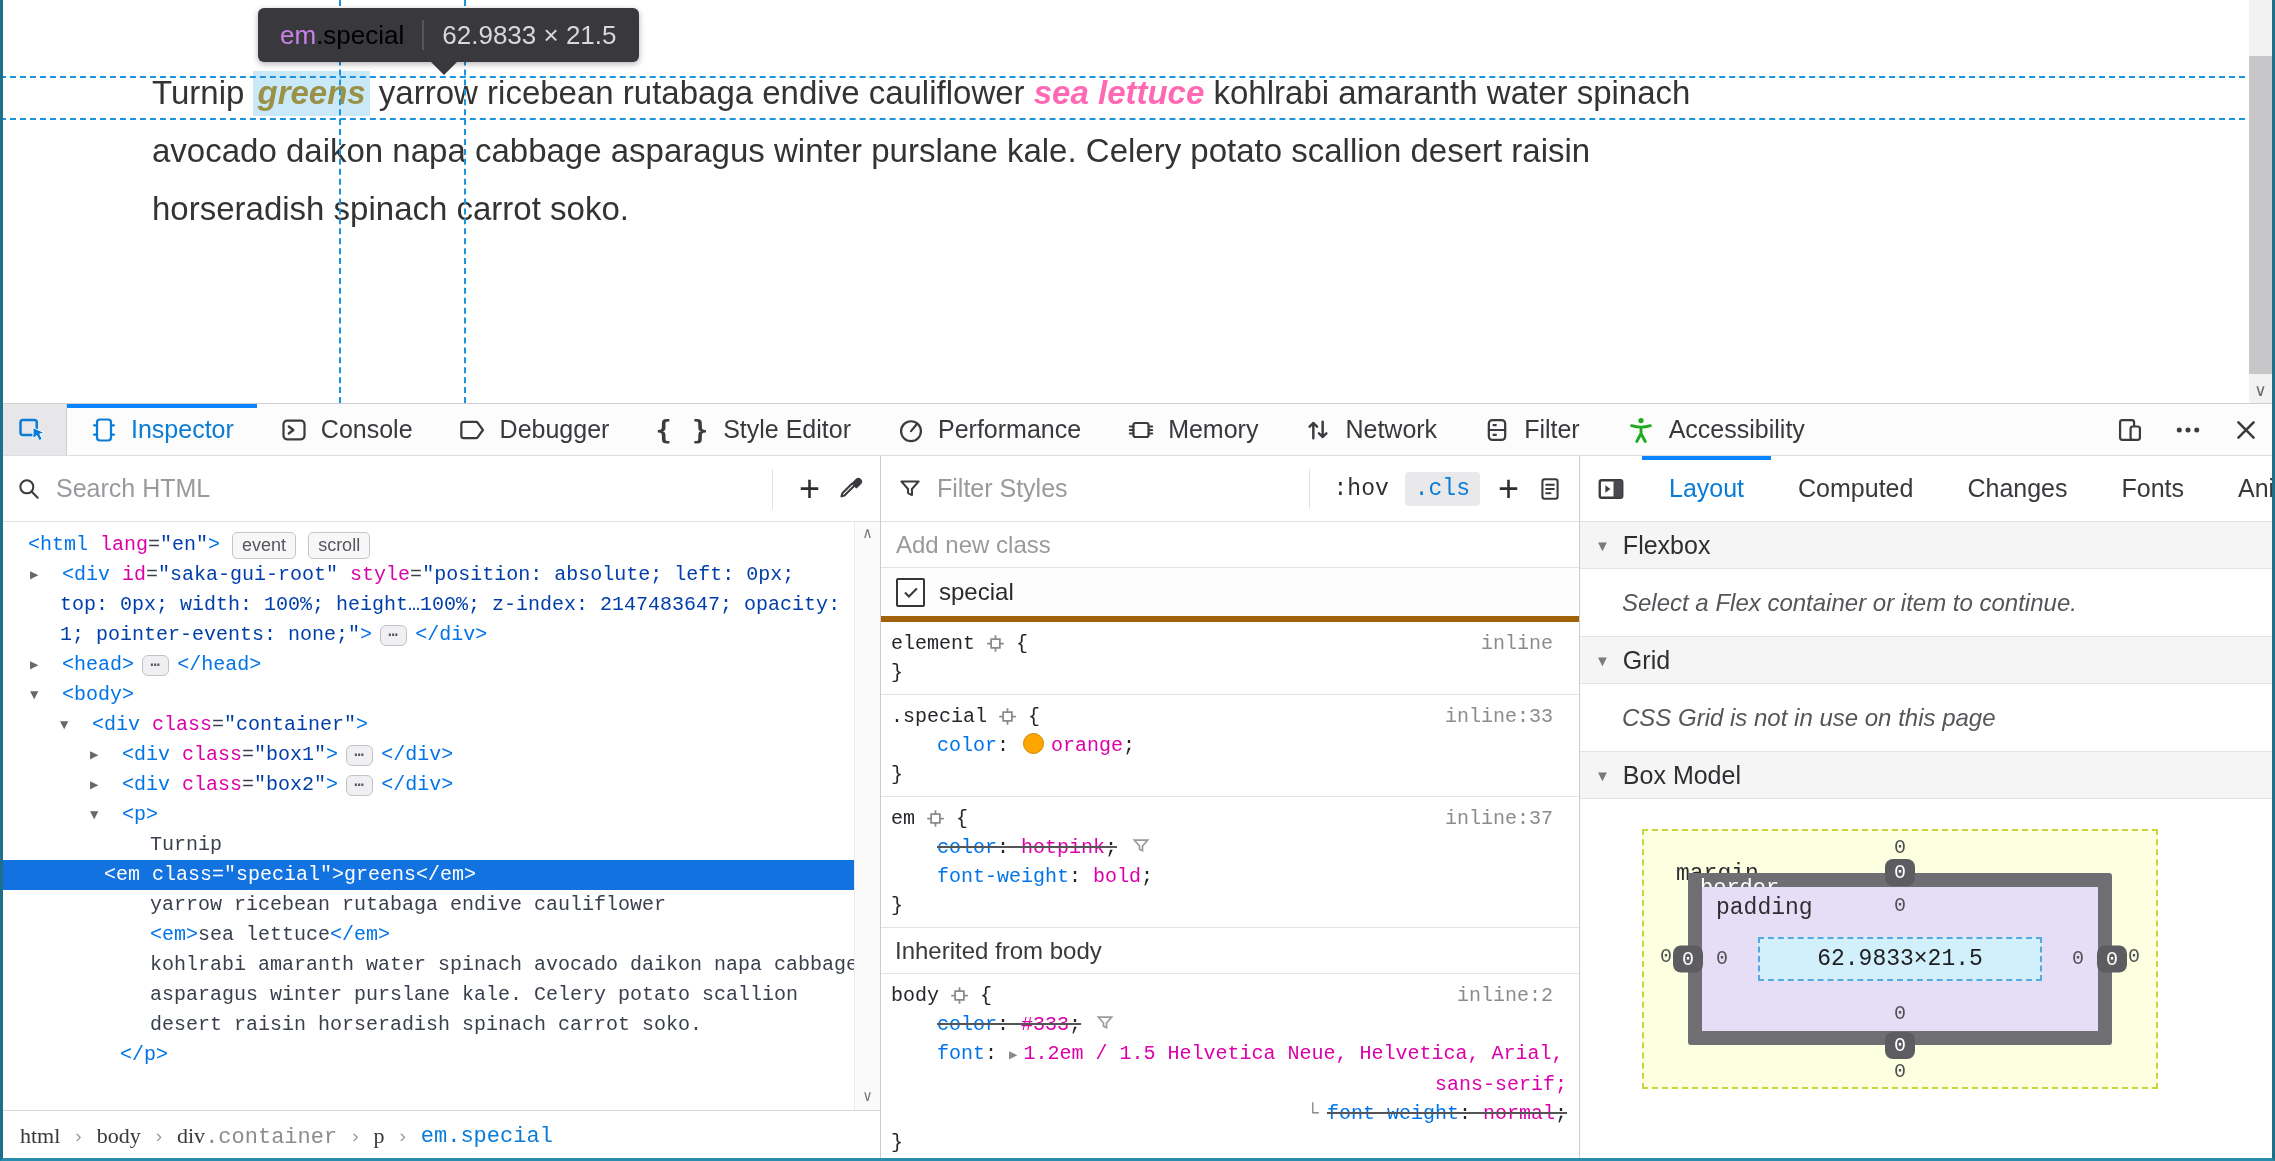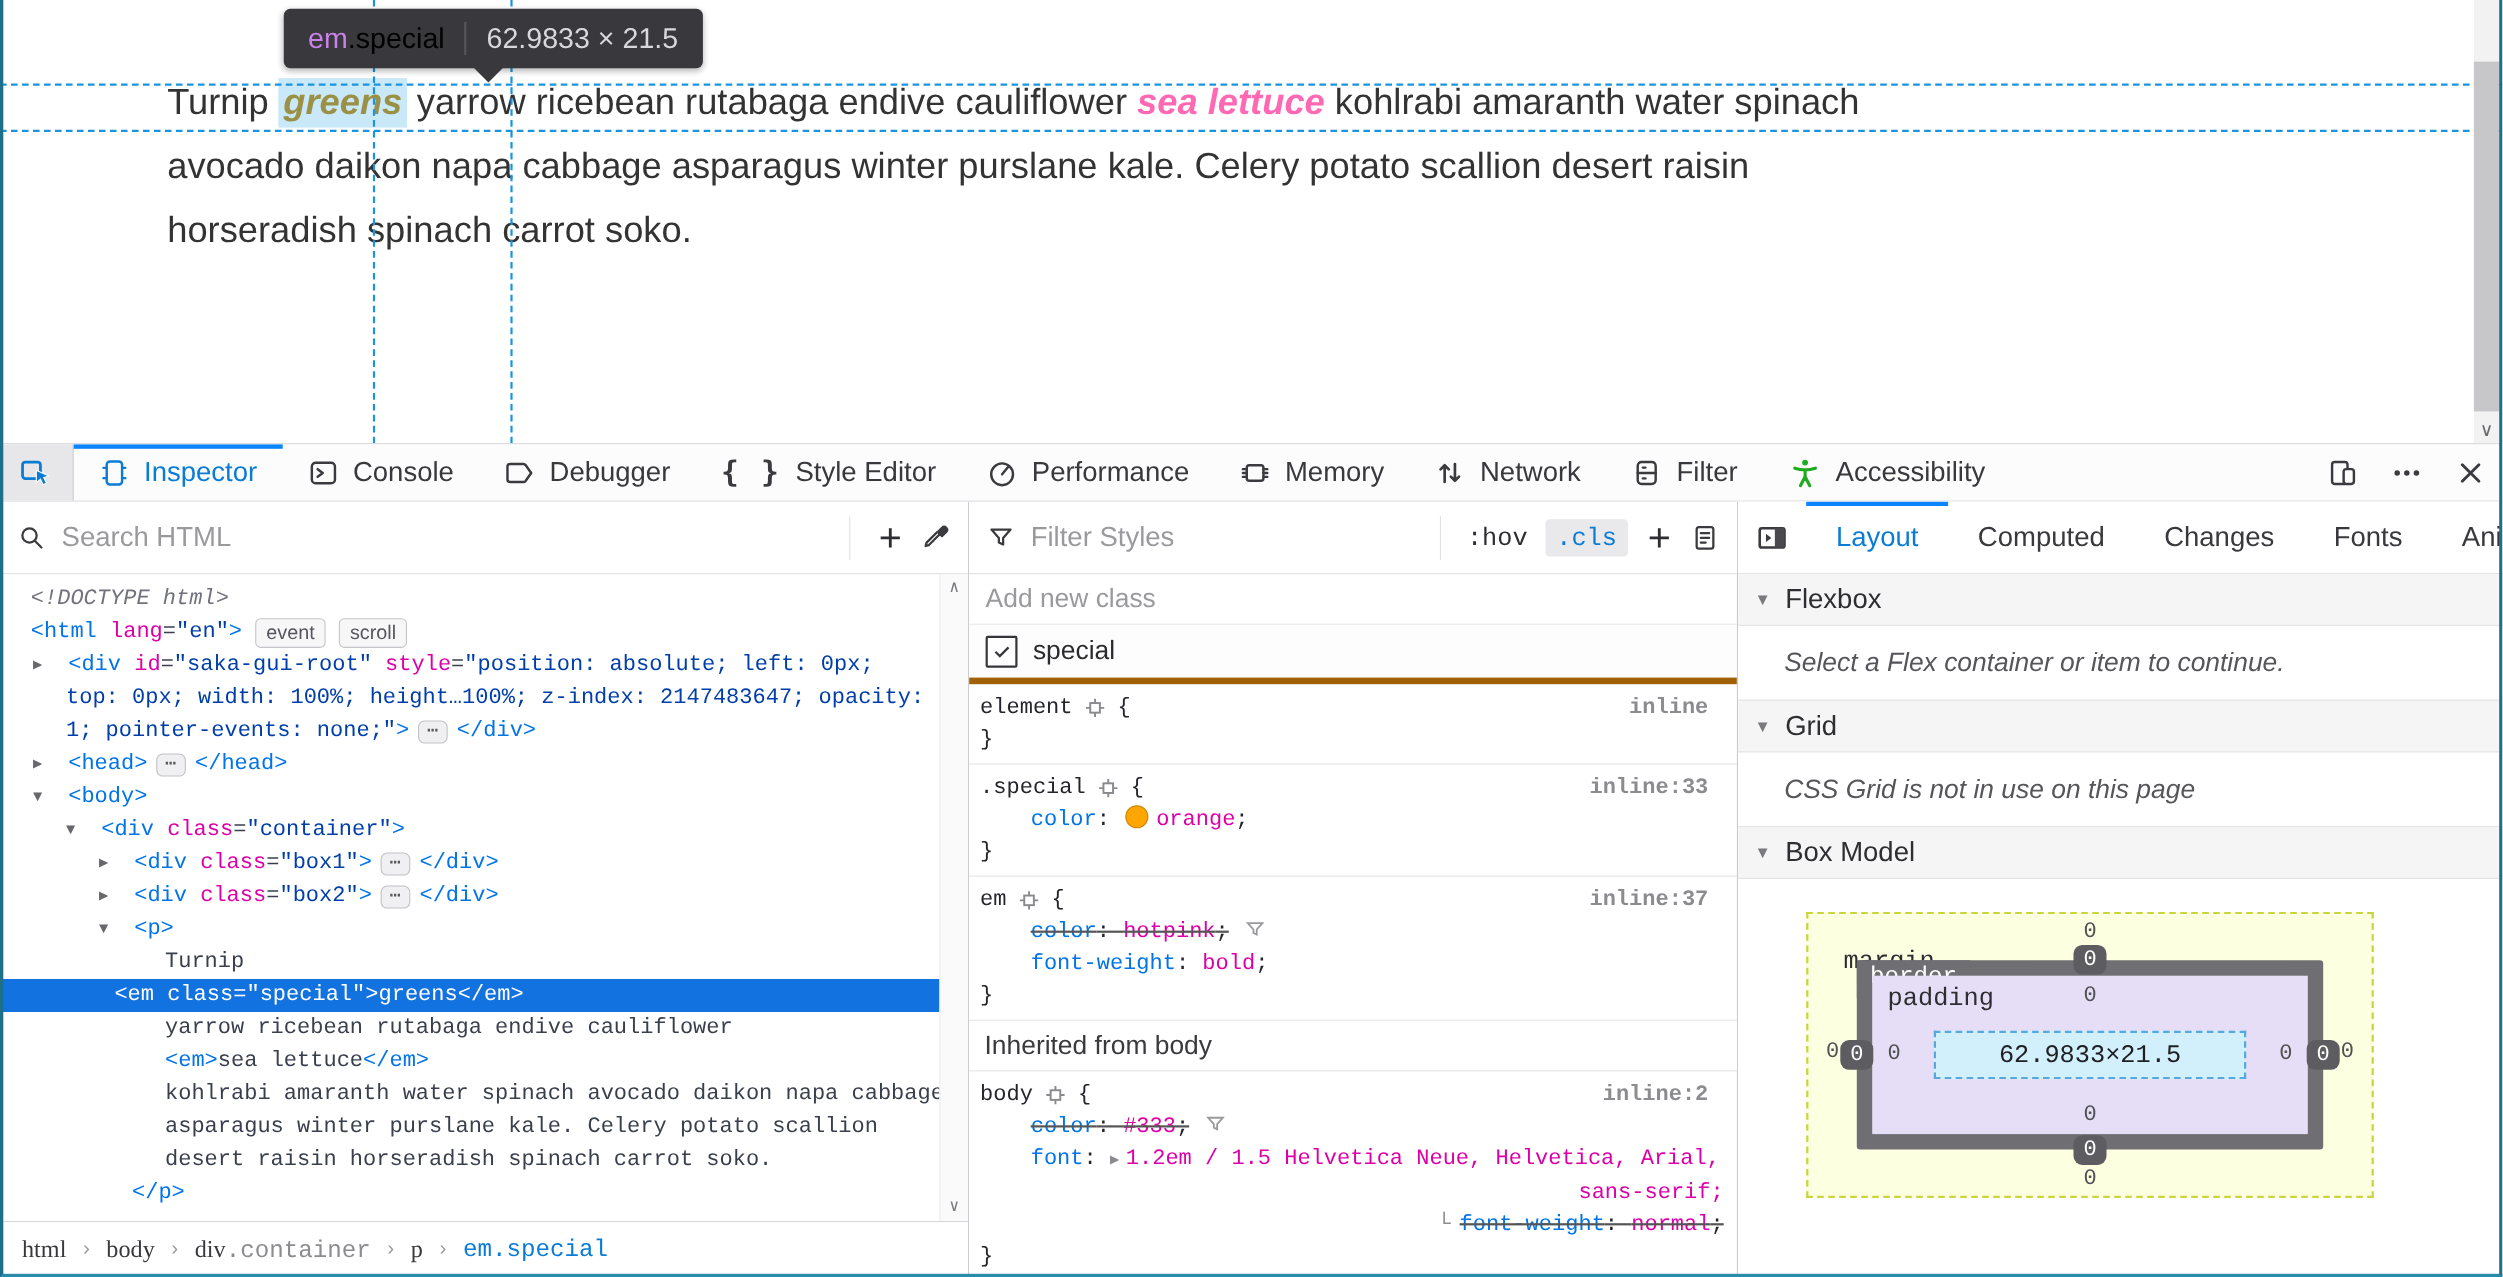--- a/index.html
+++ b/index.html
@@ -83,21 +83,21 @@
   
   .rules-view{flex:1;font-family:"Liberation Mono","DejaVu Sans Mono",monospace;font-size:20px;overflow:hidden;position:relative;}
   .addclass{height:45px;border-bottom:1px solid #e4e4e7;display:flex;align-items:center;padding:0 15px;
             color:#9a9a9e;font-family:"Liberation Sans",sans-serif;font-size:24px;}
   .classrow{height:48px;border-bottom:6px solid #a16207;display:flex;align-items:center;padding:0 15px;gap:14px;
             font-family:"Liberation Sans",sans-serif;font-size:24px;color:#2b2b2e;background:#fdfdfe;}
   .checkbox{width:25px;height:25px;border:2px solid #36363a;border-radius:2px;display:flex;align-items:center;justify-content:center;background:#fff;}
   .rule{padding:7px 12px 7px 10px;border-bottom:1px solid #e4e4e7;}
   .rline{line-height:29px;display:flex;align-items:center;white-space:pre;color:#24242a;}
   .rsel{display:flex;width:100%;align-items:center;}
-  .rref{margin-left:auto;color:#8c8c90;font-size:20px;padding-right:14px;font-weight:bold;}
+  .rref{margin-left:auto;color:#8c8c90;font-size:20px;padding-right:14px;}
   .sel-ico{margin:0 10px;display:inline-flex;}
   .prop{padding-left:46px;display:block;}
   .prop2{padding-left:66px;display:block;text-align:right;}
   .pname{color:#0074e8;} .pval{color:#dd00a9;} .ppunct{color:#24242a;}
   .strike .pname,.strike .pval,.strike .ppunct{text-decoration:line-through;text-decoration-color:#555;}
   .swatch{display:inline-block;width:19px;height:19px;border-radius:50%;background:#ffa500;
           border:1px solid #cc8400;vertical-align:-3px;margin:0 7px 0 2px;}
   .funnel-sm{margin-left:14px;display:inline-flex;vertical-align:-3px;}
   .ptwisty{color:#8a8a8e;font-size:14px;margin-right:6px;}
   .subcon{color:#8c8c90;margin:0 8px 0 22px;}
@@ -298,21 +298,20 @@
           <span class="ico">
               <svg width="26" height="26" viewBox="0 0 24 24" fill="none" stroke="#3b3b3f" stroke-width="1.9" stroke-linejoin="round" stroke-linecap="round">
                 <path d="M13.5 7 l3.5 3.5 M20.5 3.5 c1 1 1 2.5 0 3.5 l-3 3 -3.5 -3.5 3 -3 c1 -1 2.5 -1 3.5 0 z" fill="#3b3b3f"></path>
                 <path d="M14.8 9.2 L6 18 l-2.8 .8 .8 -2.8 8.8 -8.8"></path>
               </svg>
             </span>
         </span>
       </div>
       <div class="markup-view">
         <div id="markup-lines">
-            <div class="mline" style="padding-left: 28px;"><span class="tok-doct">&lt;!DOCTYPE html&gt;</span></div>
             <div class="mline" style="padding-left: 28px;"><span class="tok-tag">&lt;html </span><span class="tok-attr">lang</span><span class="tok-p">=</span><span class="tok-val">"en"</span><span class="tok-tag">&gt;</span><span class="badge">event</span><span class="badge">scroll</span></div>
             <div class="mline" style="padding-left: 28px;"><span class="twisty">▶</span><span class="tok-tag">&lt;div </span><span class="tok-attr">id</span><span class="tok-p">=</span><span class="tok-val">"saka-gui-root"</span><span class="tok-p"> </span><span class="tok-attr">style</span><span class="tok-p">=</span><span class="tok-val">"position: absolute; left: 0px;</span></div>
             <div class="mline" style="padding-left: 28px;"><span class="spacer"></span><span class="tok-val">top: 0px; width: 100%; height…100%; z-index: 2147483647; opacity:</span></div>
             <div class="mline" style="padding-left: 28px;"><span class="spacer"></span><span class="tok-val">1; pointer-events: none;"</span><span class="tok-tag">&gt;</span><span class="ell">⋯</span><span class="tok-tag">&lt;/div&gt;</span></div>
             <div class="mline" style="padding-left: 28px;"><span class="twisty">▶</span><span class="tok-tag">&lt;head&gt;</span><span class="ell">⋯</span><span class="tok-tag">&lt;/head&gt;</span></div>
             <div class="mline" style="padding-left: 28px;"><span class="twisty">▼</span><span class="tok-tag">&lt;body&gt;</span></div>
             <div class="mline" style="padding-left: 58px;"><span class="twisty">▼</span><span class="tok-tag">&lt;div </span><span class="tok-attr">class</span><span class="tok-p">=</span><span class="tok-val">"container"</span><span class="tok-tag">&gt;</span></div>
             <div class="mline" style="padding-left: 88px;"><span class="twisty">▶</span><span class="tok-tag">&lt;div </span><span class="tok-attr">class</span><span class="tok-p">=</span><span class="tok-val">"box1"</span><span class="tok-tag">&gt;</span><span class="ell">⋯</span><span class="tok-tag">&lt;/div&gt;</span></div>
             <div class="mline" style="padding-left: 88px;"><span class="twisty">▶</span><span class="tok-tag">&lt;div </span><span class="tok-attr">class</span><span class="tok-p">=</span><span class="tok-val">"box2"</span><span class="tok-tag">&gt;</span><span class="ell">⋯</span><span class="tok-tag">&lt;/div&gt;</span></div>
             <div class="mline" style="padding-left: 88px;"><span class="twisty">▼</span><span class="tok-tag">&lt;p&gt;</span></div>

